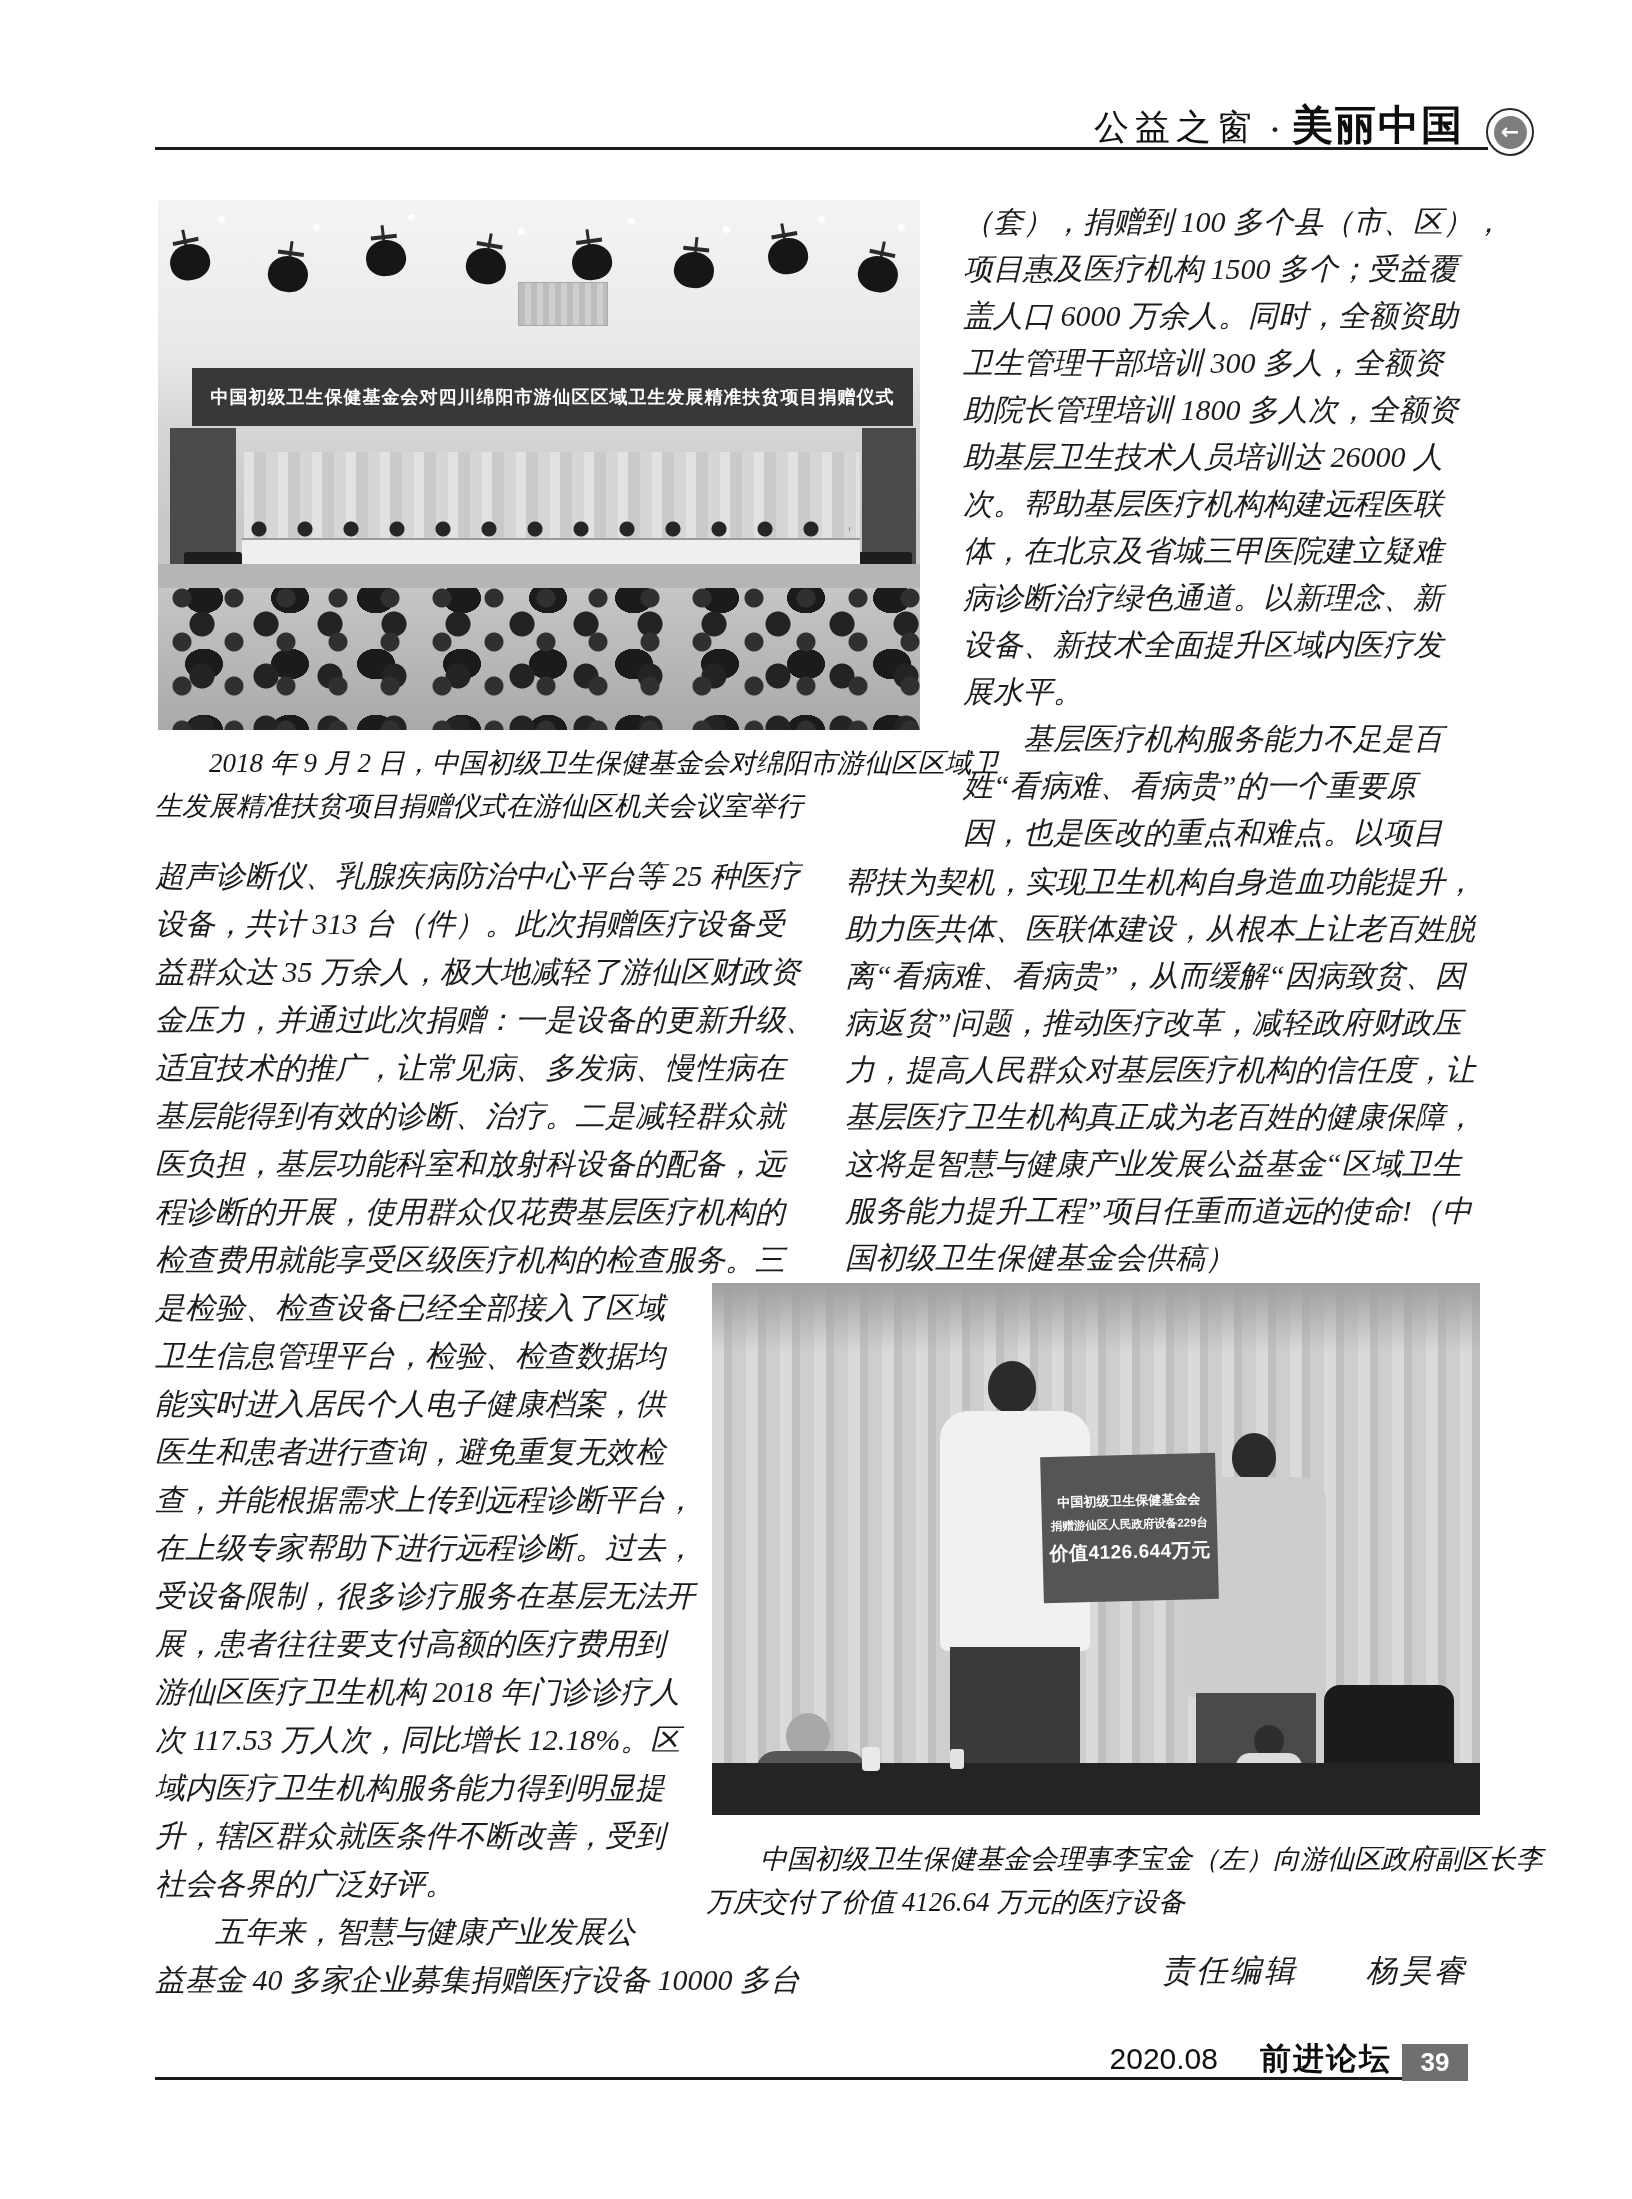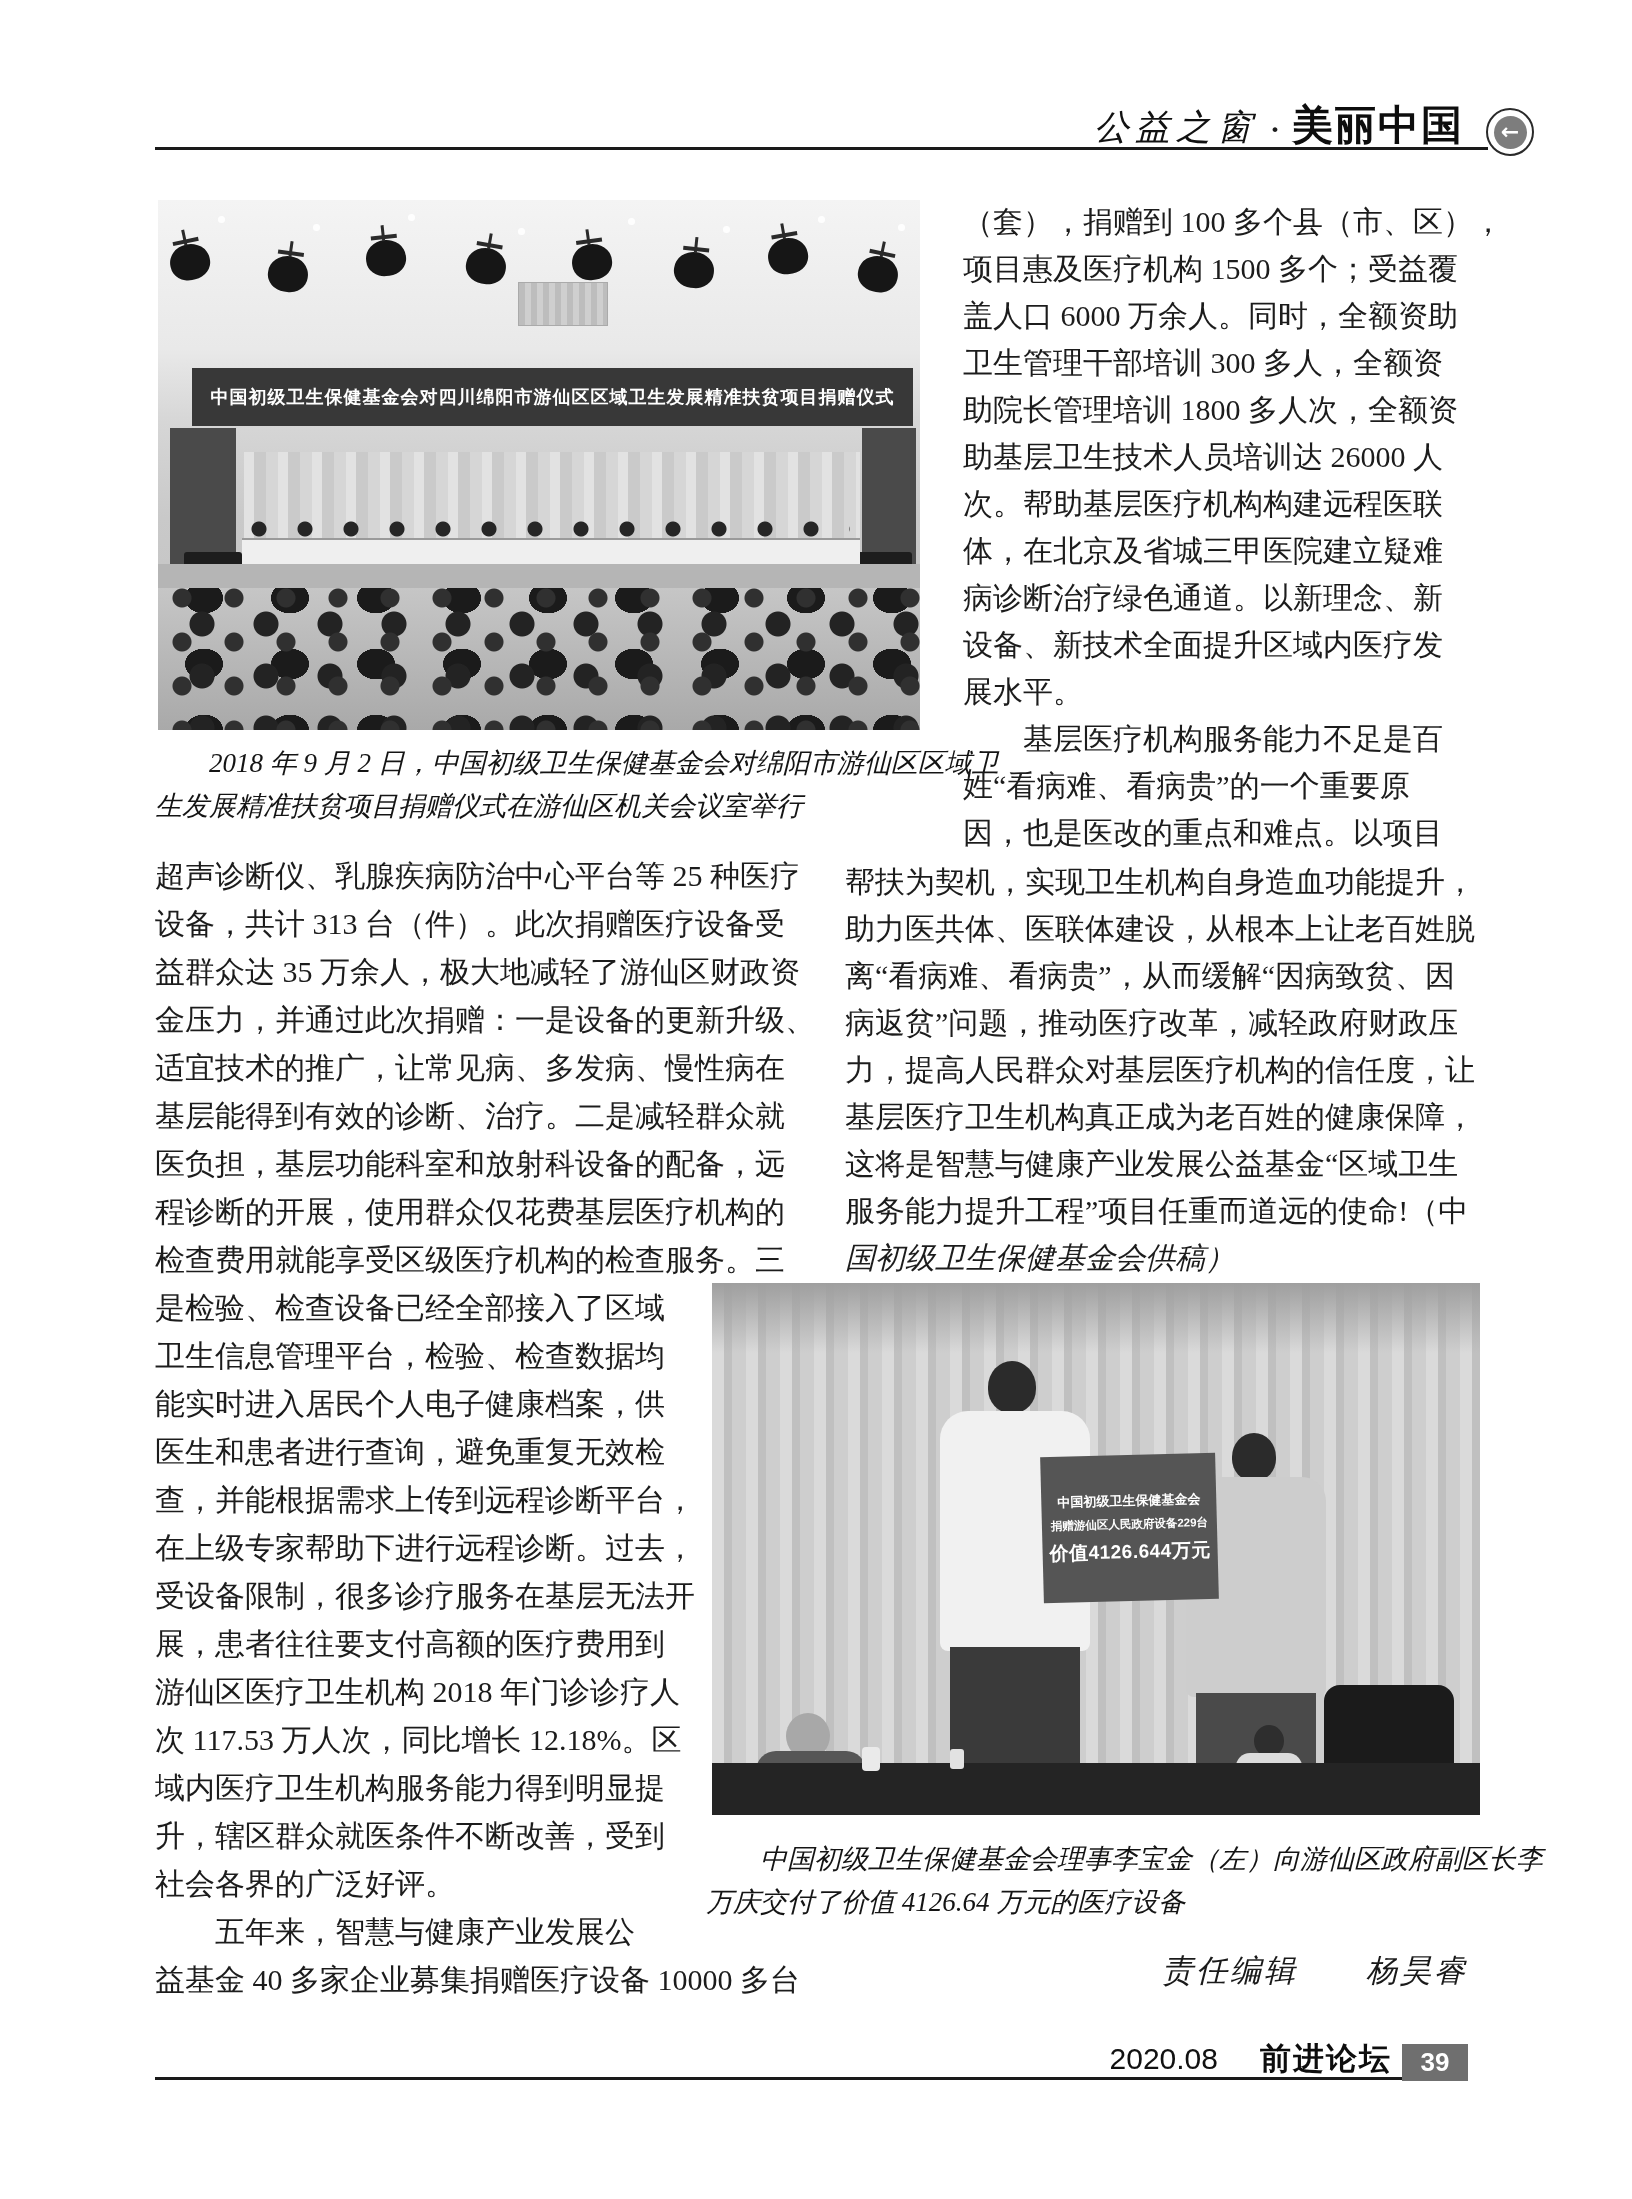--- a/index.html
+++ b/index.html
@@ -1,33 +1,33 @@
 <!DOCTYPE html>
 <html><head>
 <meta charset="utf-8">
 <style>
   html,body{margin:0;padding:0;background:#888;}
   #page{position:relative;width:1632px;height:2199px;background:#ffffff;margin:0 auto;
         font-family:"Liberation Serif","DejaVu Serif",serif;color:#1c1c1c;overflow:hidden;}
 
   
   .hdr-text{position:absolute;top:98px;right:168px;display:flex;align-items:baseline;gap:12px;}
-  .hdr-kai{font-size:35px;font-style:italic;letter-spacing:6px;color:#111;}
+  .hdr-kai{font-size:35px;letter-spacing:6px;color:#111;}
   .hdr-dot{font-size:30px;font-weight:bold;}
   .hdr-bold{font-size:41px;font-weight:bold;font-family:"Liberation Sans","DejaVu Sans",sans-serif;letter-spacing:2px;color:#0d0d0d;text-align:right;}
   .hdr-rule{position:absolute;left:155px;top:147px;width:1333px;height:3px;background:#1a1a1a;}
   .back-circle{position:absolute;left:1486px;top:108px;width:44px;height:44px;border:2px solid #2a2a2a;
                border-radius:50%;background:#fff;display:flex;align-items:center;justify-content:center;}
   .back-inner{width:33px;height:33px;border-radius:50%;background:#7d7d7d;color:#fff;display:flex;
               align-items:center;justify-content:center;font-family:"DejaVu Sans",sans-serif;
               font-size:22px;font-weight:bold;line-height:1;}
 
   
   .textcol{position:absolute;}
-  .textcol .tl{white-space:nowrap;overflow:visible;}
+  .textcol .tl{white-space:nowrap;overflow:visible;font-style:italic;}
   .col-left{left:155px;top:852px;width:632px;font-size:30px;line-height:48px;}
   .col-rt{left:963px;top:198px;width:520px;font-size:30px;line-height:47px;}
   .col-rb{left:845px;top:858px;width:640px;font-size:30px;line-height:47px;}
   .tl.kai{font-style:italic;}
 
   
   .caption{position:absolute;font-size:27px;line-height:43px;font-style:italic;color:#141414;}
   .cap1{left:155px;top:742px;width:815px;}
   .cap2{left:706px;top:1838px;width:780px;}
   .caption .tl{white-space:nowrap;}

